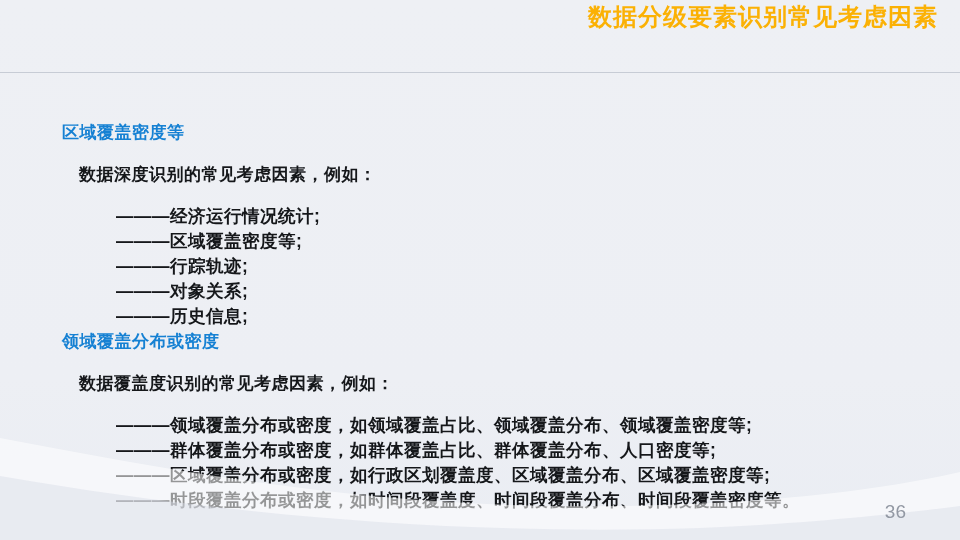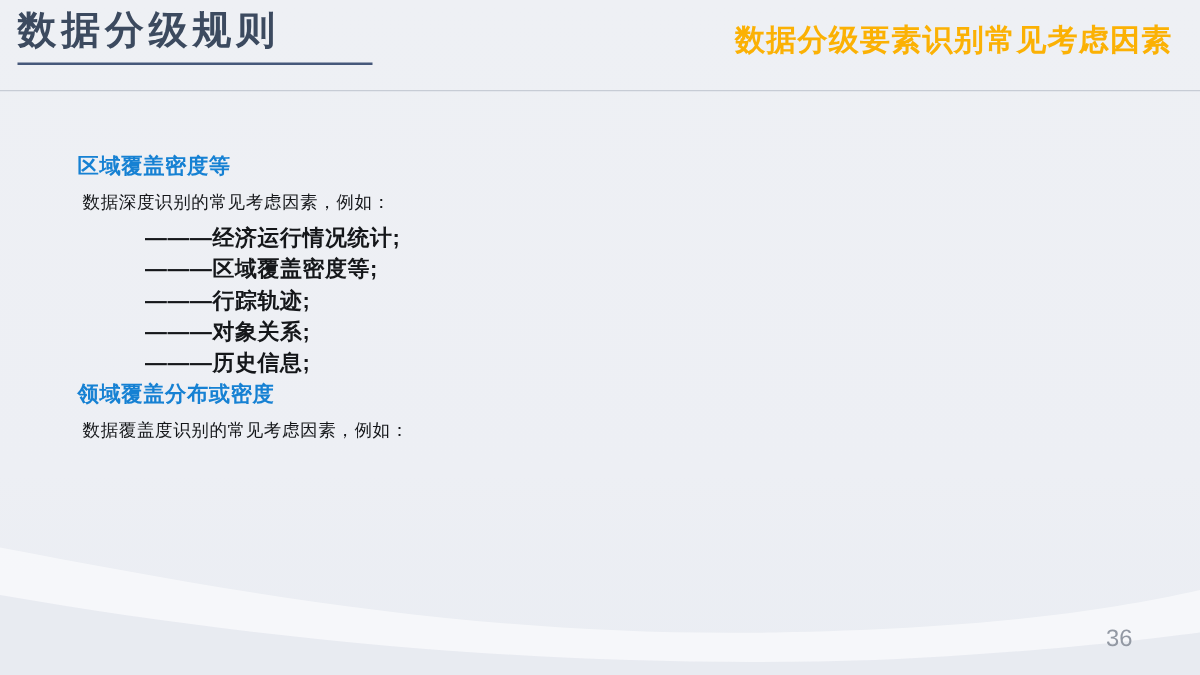--- a/index.html
+++ b/index.html
@@ -26,21 +26,21 @@
   }
   .title-underline {
     width: 284px;
     height: 2px;
     margin-top: 7px;
     background: #46587a;
   }
   .header-right {
     position: absolute;
     right: 22px;
-    top: 16px;
+    top: 1px;
     font-size: 24px;
     font-weight: bold;
     color: #fbb104;
     letter-spacing: 1px;
   }
   .header-divider {
     position: absolute;
     left: 0;
     top: 72px;
     width: 100%;
@@ -55,23 +55,23 @@
   }
   .sec-heading {
     margin: 0;
     font-size: 17px;
     font-weight: bold;
     color: #1681d3;
     line-height: 25px;
     letter-spacing: 0.5px;
   }
   .sec-intro {
-    margin: 4px;
-    font-size: 14px;
-    font-weight: normal;
+    margin: 17px;
+    font-size: 17px;
+    font-weight: bold;
     color: #15171a;
     line-height: 25px;
     letter-spacing: 0.5px;
   }
   .sec-list {
     margin: 0;
     padding: 0;
     list-style: none;
   }
   .sec-list li {
@@ -97,24 +97,20 @@
     top: 501px;
     font-size: 19px;
     color: #9298a3;
   }
 </style>
 </head>
 <body>
 
 <div class="slide">
 
-  <div class="title-wrap">
-    <h1 class="page-title">数据分级规则</h1>
-    <div class="title-underline"></div>
-  </div>
 
   <div class="header-right">数据分级要素识别常见考虑因素</div>
 
   <div class="header-divider"></div>
 
   <main class="content">
 
     <section>
       <h2 class="sec-heading">区域覆盖密度等</h2>
       <p class="sec-intro">数据深度识别的常见考虑因素，例如：</p>
@@ -123,20 +119,26 @@
         <li>———区域覆盖密度等;</li>
         <li>———行踪轨迹;</li>
         <li>———对象关系;</li>
         <li>———历史信息;</li>
       </ul>
     </section>
 
     <section>
       <h2 class="sec-heading">领域覆盖分布或密度</h2>
       <p class="sec-intro">数据覆盖度识别的常见考虑因素，例如：</p>
+      <ul class="sec-list">
+        <li>———领域覆盖分布或密度，如领域覆盖占比、领域覆盖分布、领域覆盖密度等;</li>
+        <li>———群体覆盖分布或密度，如群体覆盖占比、群体覆盖分布、人口密度等;</li>
+        <li>———区域覆盖分布或密度，如行政区划覆盖度、区域覆盖分布、区域覆盖密度等;</li>
+        <li>———时段覆盖分布或密度，如时间段覆盖度、时间段覆盖分布、时间段覆盖密度等。</li>
+      </ul>
     </section>
 
   </main>
 
   <svg class="waves" viewBox="0 0 960 130" preserveAspectRatio="none" aria-hidden="true">
     <path d="M0,28 C180,62 380,100 620,96 C780,93 880,80 960,62 L960,130 L0,130 Z" fill="rgba(255,255,255,0.55)"></path>
     <path d="M0,66 C220,104 460,126 700,118 C800,114 900,104 960,96 L960,130 L0,130 Z" fill="rgba(214,220,231,0.45)"></path>
   </svg>
 
   <div class="page-number">36</div>

